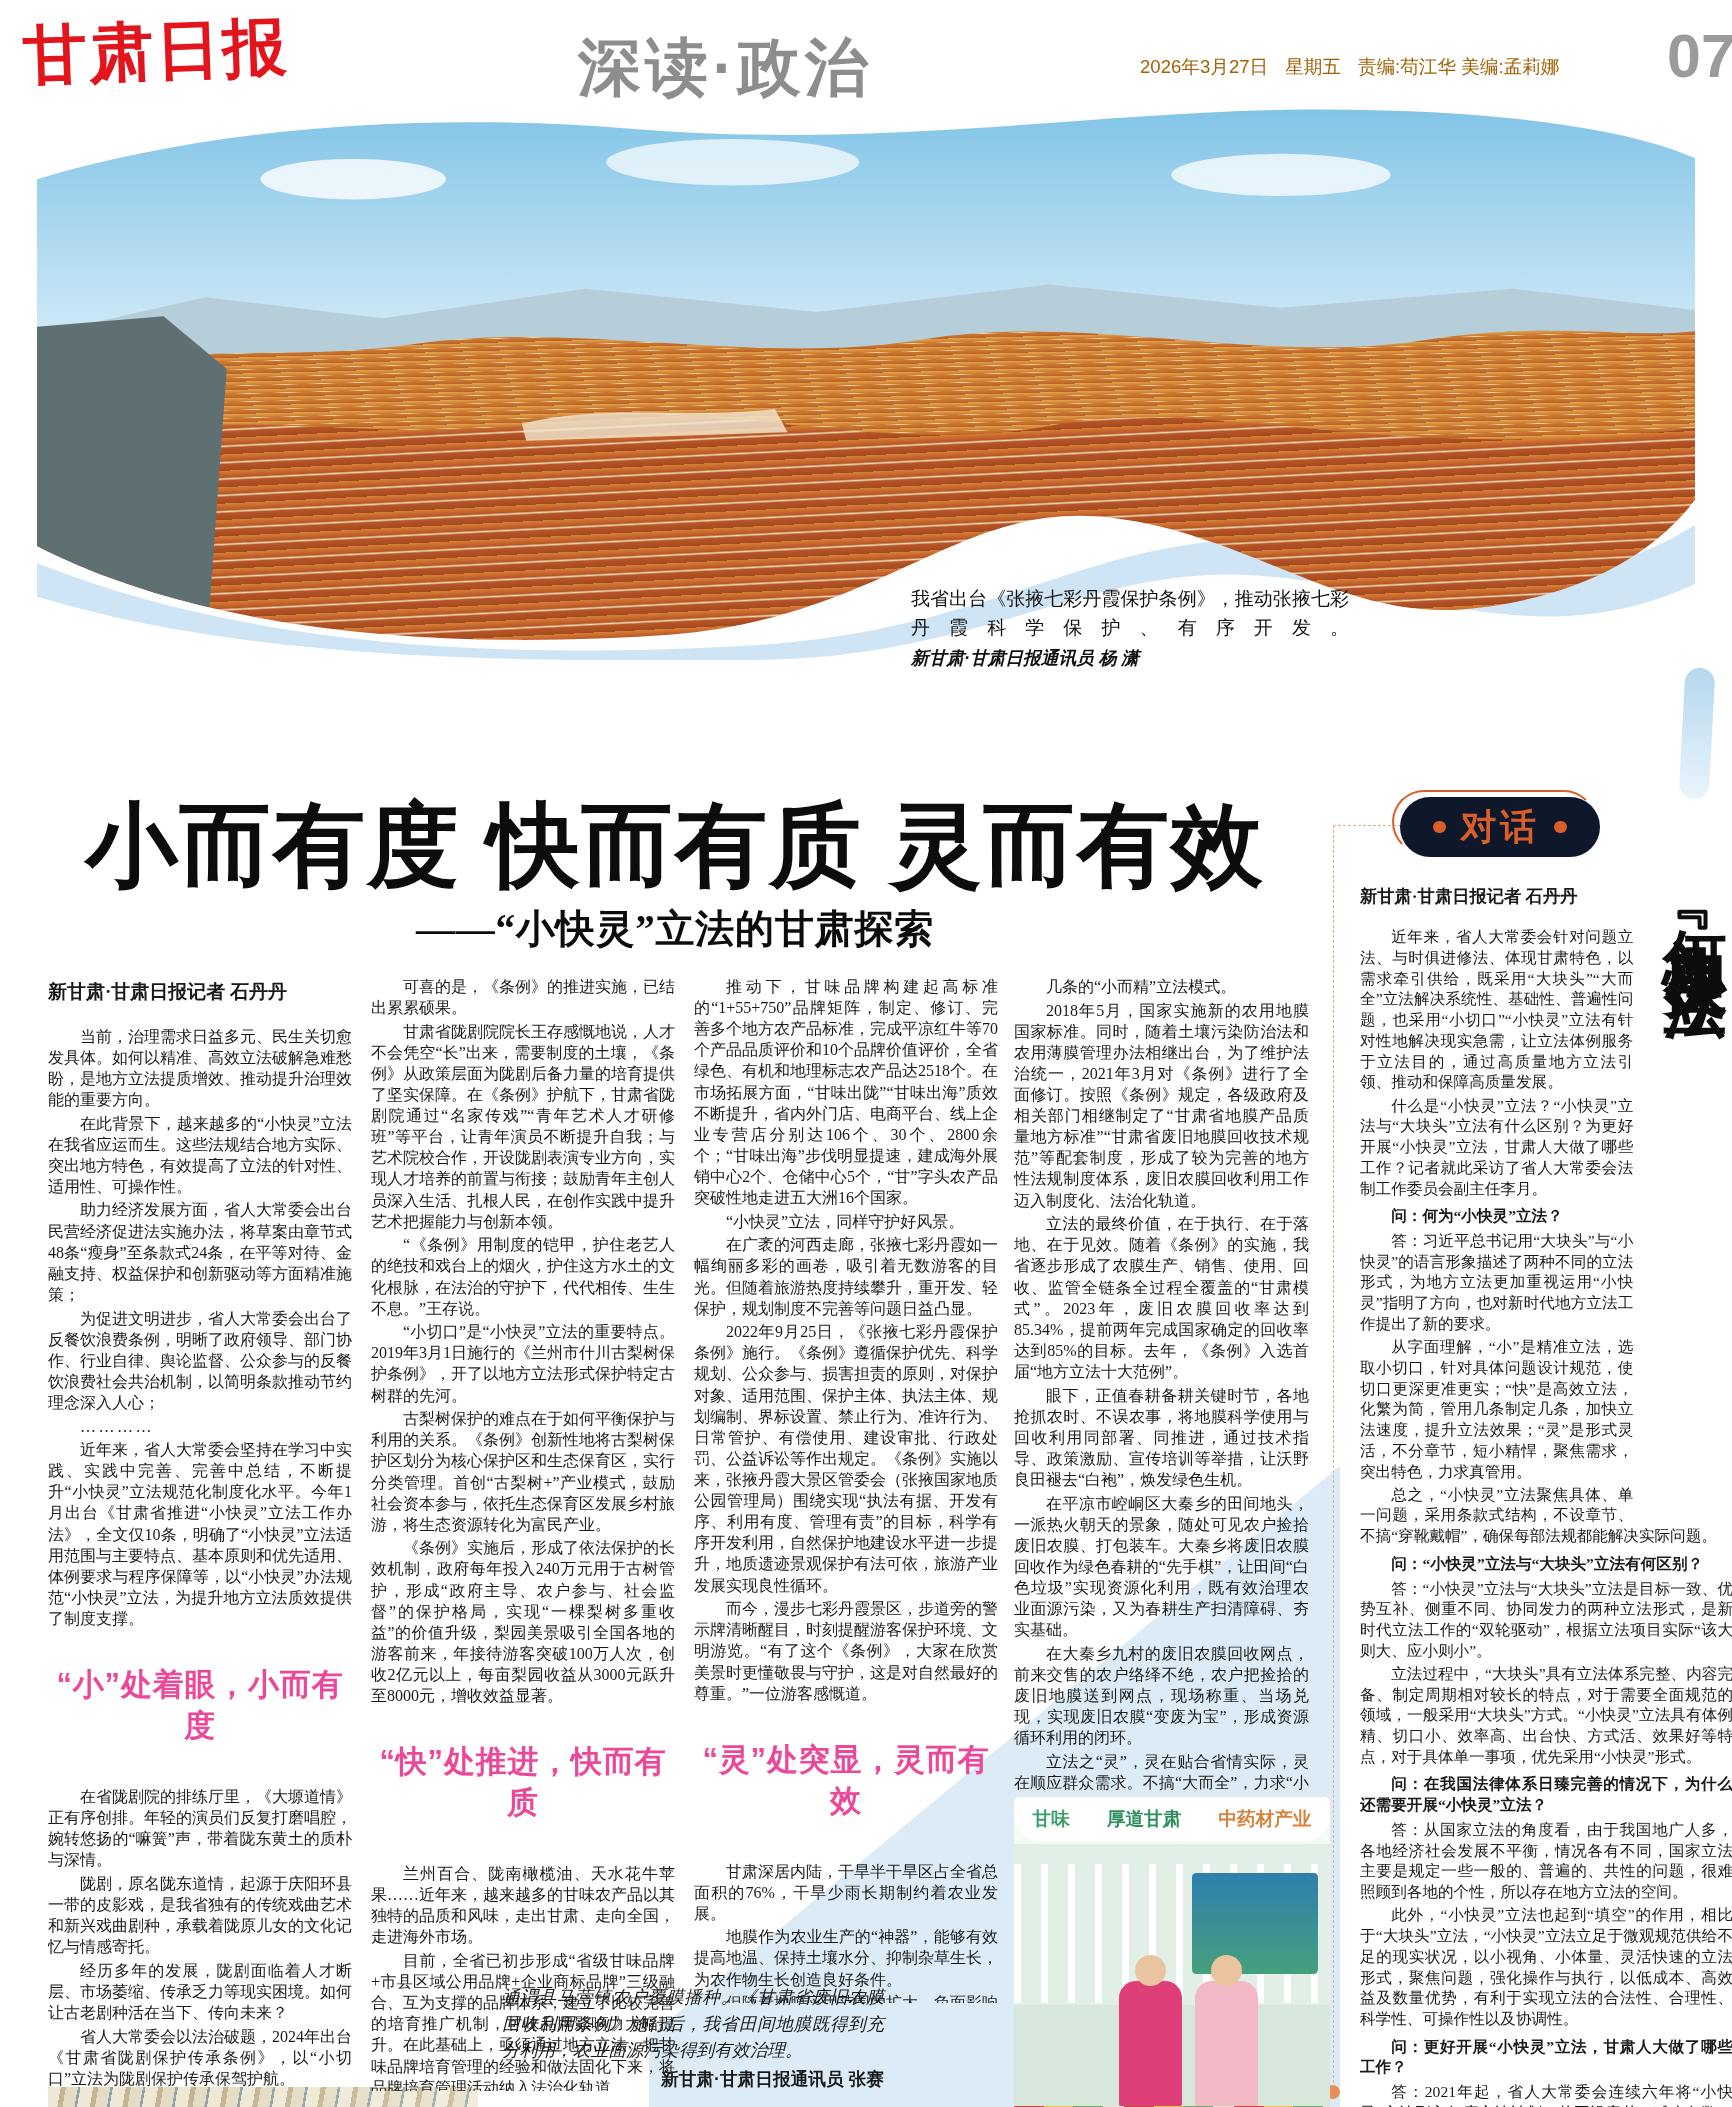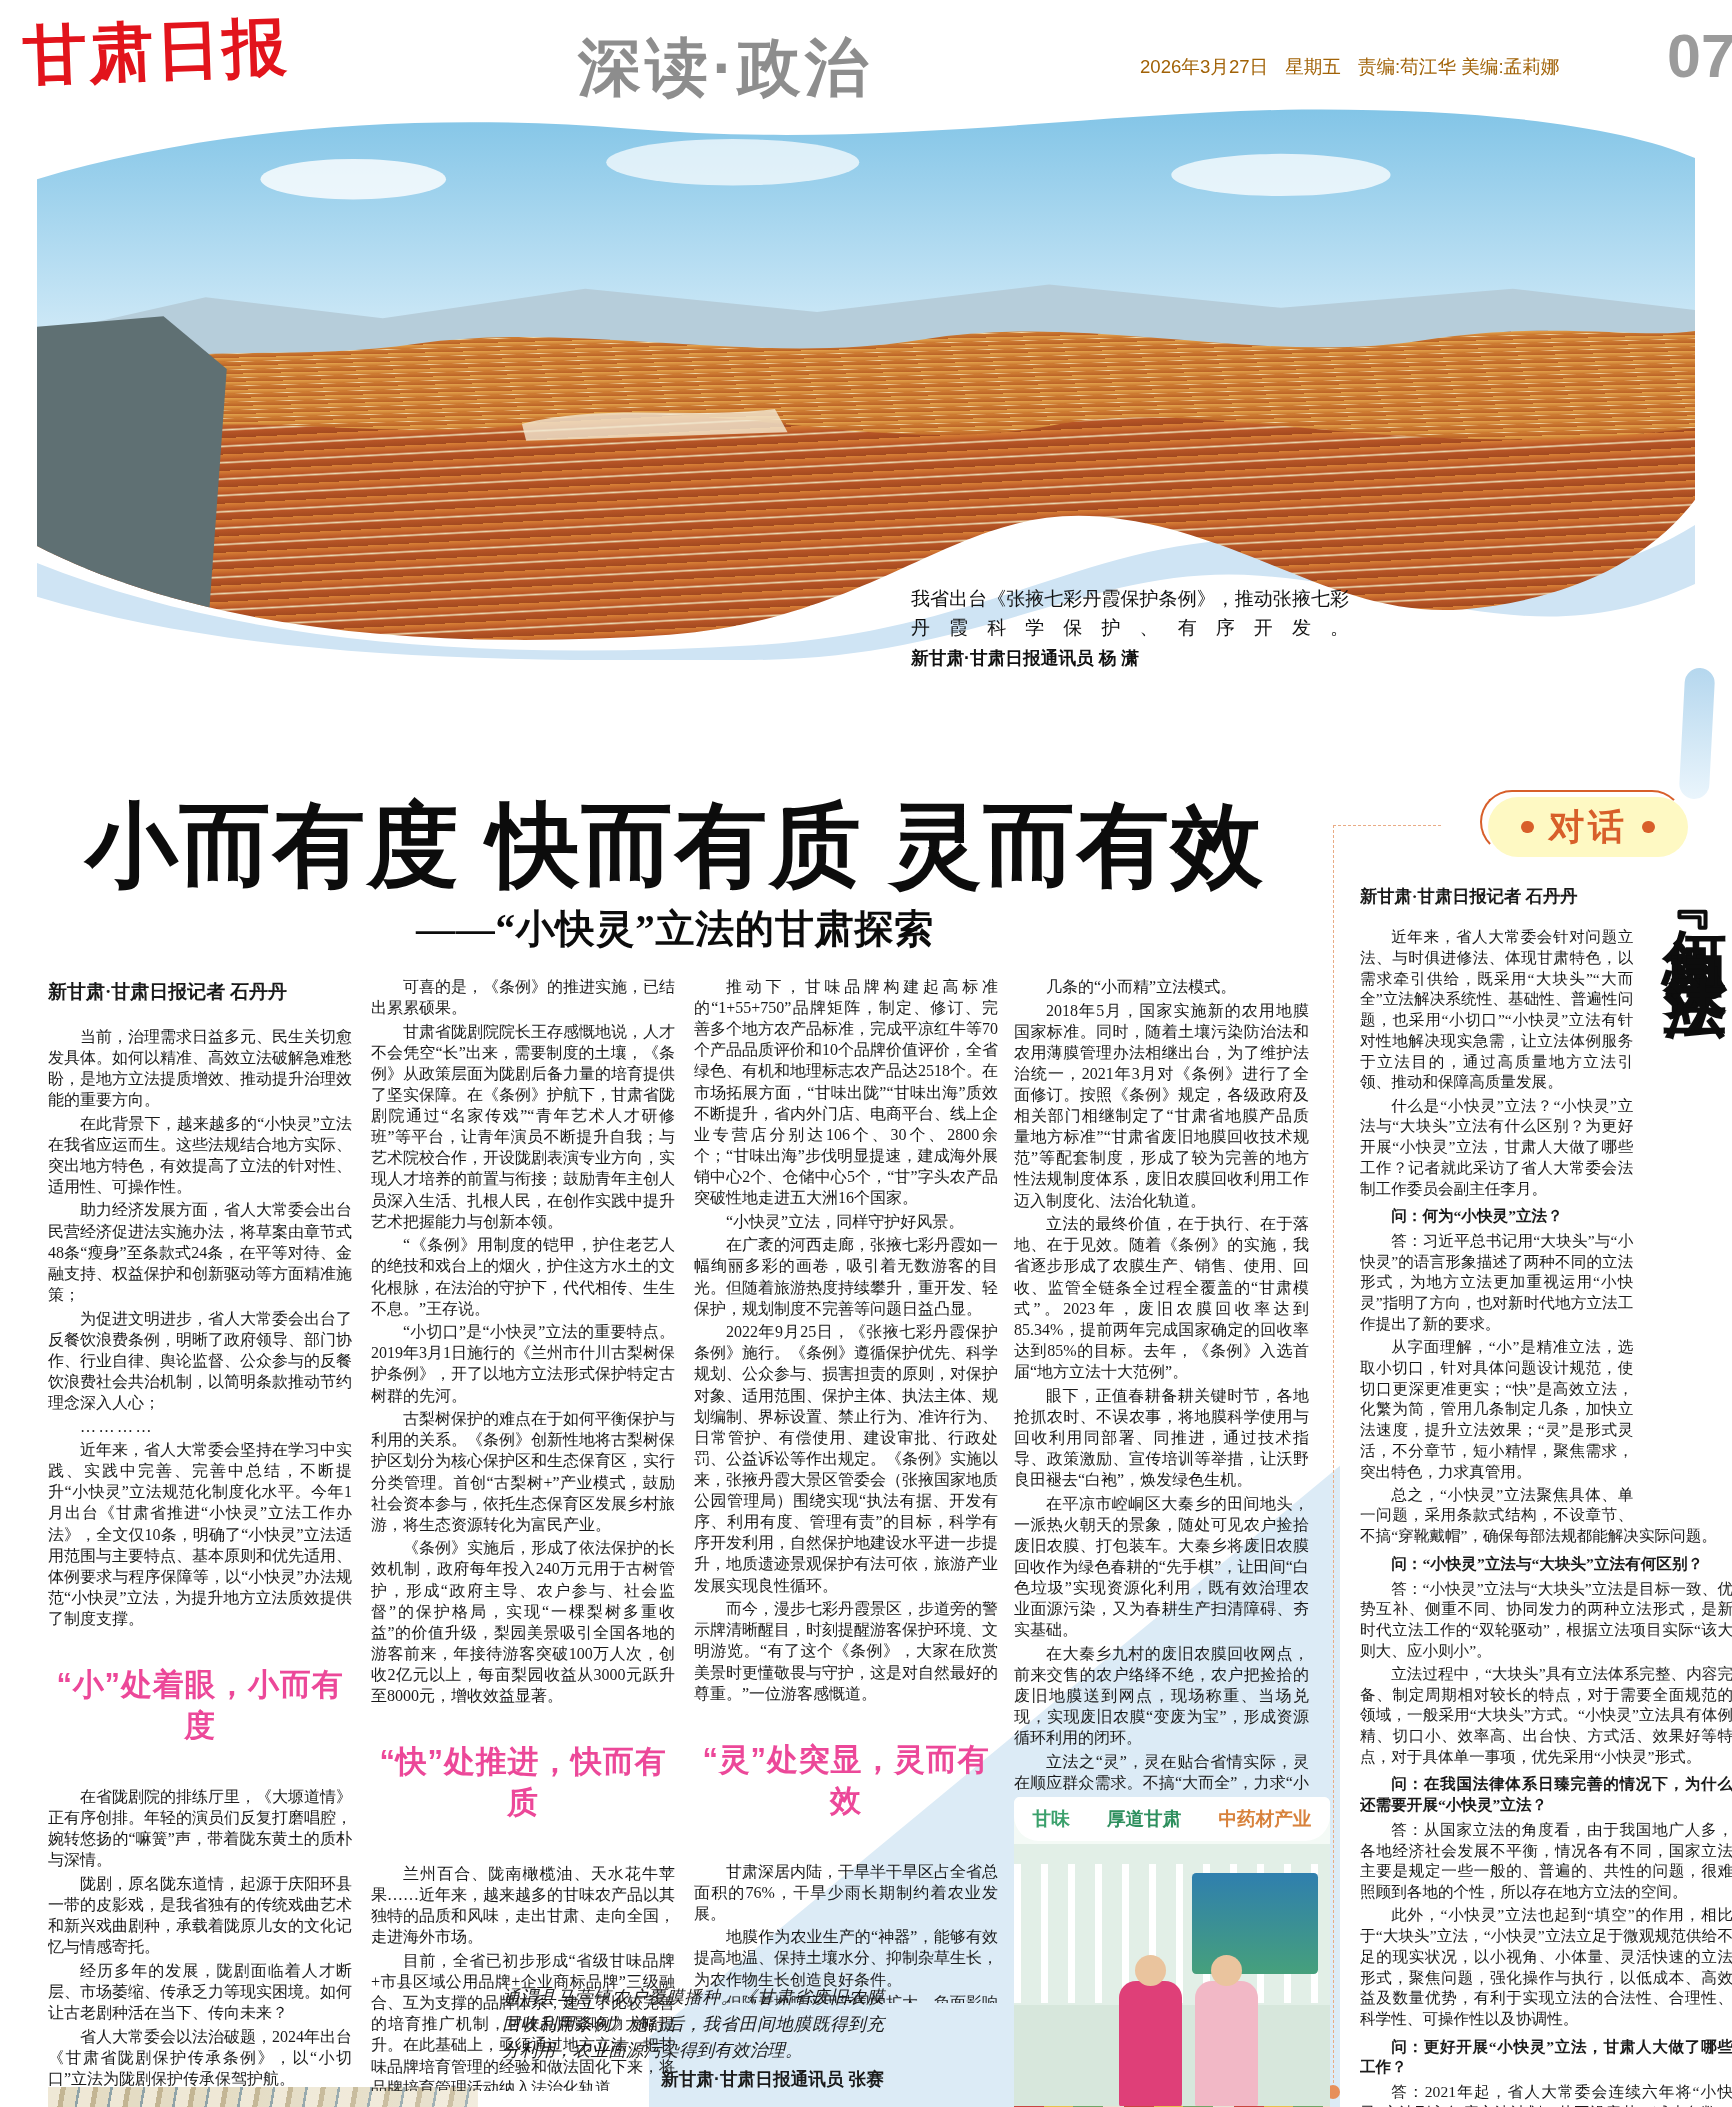--- a/index.html
+++ b/index.html
@@ -14,21 +14,21 @@
             font-family:"Liberation Sans",sans-serif;white-space:nowrap;}
   #dateline span{margin-right:11.8px;}
   #page-no{position:absolute;left:1667px;top:21px;font-size:61px;font-weight:bold;color:#9b9b9b;
             font-family:"Liberation Sans",sans-serif;}
   
   #hero{position:absolute;left:37px;top:99px;width:1658px;height:561px;}
   #hero svg{display:block;width:100%;height:100%;}
   #hero-caption{position:absolute;left:911px;top:584px;width:438px;font-size:19px;line-height:1.55;
             color:#111;text-align:justify;}
   #hero-caption .lead{text-indent:2em;margin-top:36px;}
-  .credit{font-weight:bold;font-family:"Liberation Sans",sans-serif;font-size:17.7px;white-space:nowrap;}
+  .credit{font-weight:bold;font-family:"Liberation Sans",sans-serif;font-size:17.7px;white-space:nowrap;font-style:italic;}
   
   #headline{position:absolute;left:46px;top:784px;width:1258px;text-align:center;
             font-size:92px;font-weight:900;letter-spacing:1.7px;color:#0c0c0c;
             font-family:"Liberation Sans","DejaVu Sans",sans-serif;white-space:nowrap;}
   #subheadline{position:absolute;left:46px;top:902px;width:1258px;text-align:center;
             font-size:39px;font-weight:bold;color:#0c0c0c;letter-spacing:0.8px;}
   
   .col{position:absolute;top:976px;width:304px;font-size:16px;line-height:1.32;
        text-align:justify;overflow:hidden;z-index:3;}
   #col1{left:48px;height:1115px;}
@@ -42,21 +42,21 @@
   .blk-h2{font-family:"Liberation Sans","DejaVu Sans",sans-serif;font-weight:900;font-size:31px;
           text-align:center;text-indent:0;margin:36px 0 39px 0;letter-spacing:0.8px;color:#ec4899;}
   .blk-q{font-weight:bold;text-indent:2em;margin:6.7px 0 4.2px 0;}
   .blk-a{text-indent:2em;}
   
   #blue-band{position:absolute;left:649px;top:1450px;width:691px;height:793px;background:#dcebf6;
              clip-path:polygon(0 74%,100% 2%,100% 100%,0 100%);z-index:1;}
   #blue-bar{position:absolute;left:1682px;top:668px;width:30px;height:131px;border-radius:17px;
             background:linear-gradient(#b5d7ee,#eaf5fc);transform:rotate(3deg);z-index:1;}
   
-  #dialogue-pill{position:absolute;left:1488px;top:797px;width:200px;height:60px;background:#fef9c3;
+  #dialogue-pill{position:absolute;left:1400px;top:797px;width:200px;height:60px;background:#0f172a;
             border-radius:34px;z-index:4;display:flex;align-items:center;justify-content:center;gap:15px;}
   #dialogue-pill:before{content:"";position:absolute;left:-7.6px;top:-6.7px;width:100%;height:100%;
             border:2.1px solid #d85f2a;border-radius:34px;border-right-color:transparent;border-bottom-color:transparent;}
   #dialogue-pill .dot{width:12.6px;height:12.6px;border-radius:50%;background:#d85f2a;}
   #dialogue-pill .label{font-size:36px;font-weight:bold;color:#d85f2a;
             font-family:"Liberation Sans",sans-serif;letter-spacing:3.4px;}
   #dash-v{position:absolute;left:1333px;top:825px;height:1258px;border-left:1.7px dashed #e9ab84;z-index:2;}
   #dash-h{position:absolute;left:1333px;top:825px;width:108px;border-top:1.7px dashed #e9ab84;z-index:2;}
   #dash-dot{position:absolute;left:1326px;top:2085px;width:14.3px;height:14.3px;border-radius:50%;background:#e78f5a;z-index:2;}
   #dialogue{position:absolute;left:1360px;top:879px;width:373px;height:1313px;font-size:15.6px;

